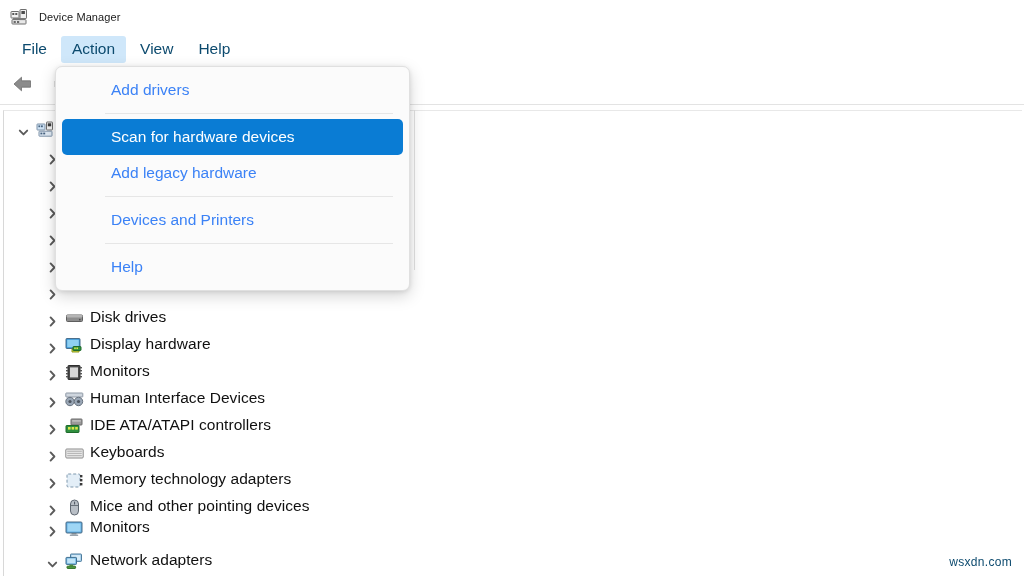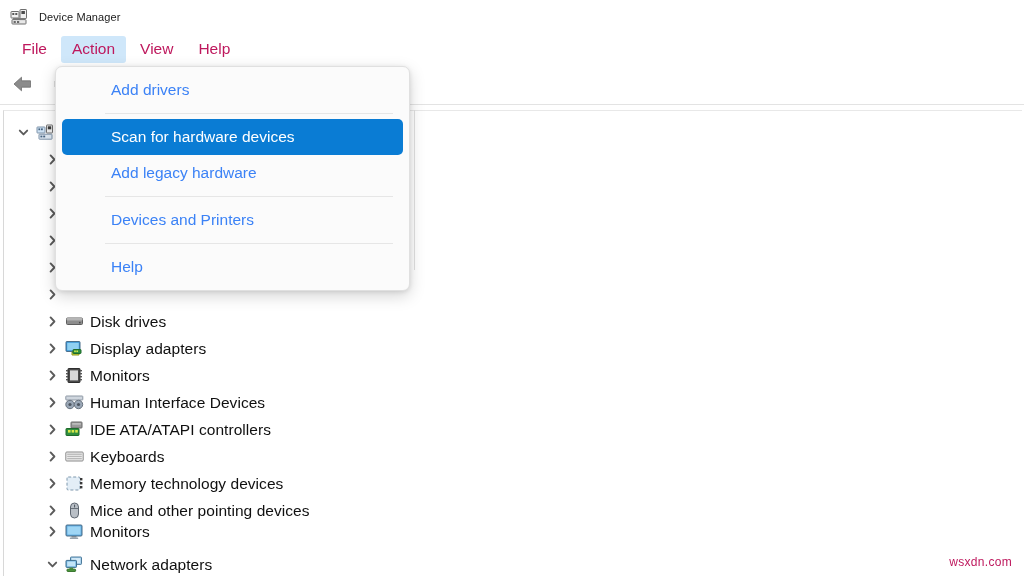--- a/index.html
+++ b/index.html
@@ -42,21 +42,21 @@
   #menubar {
     position: absolute;
     left: 0; top: 34px;
     width: 1024px; height: 31px;
     display: flex;
     align-items: center;
     background: #ffffff;
   }
   .menubar-item {
     font-size: 15.5px;
-    color: #be185d;
+    color: #0c4a6e;
     padding: 4px 11px 5px 11px;
     margin-left: 3px;
     border-radius: 3px;
     line-height: 1.2;
   }
   .menubar-item:first-child { margin-left: 11px; }
   .menubar-item.active {
     background: #cfe7fa;
   }
 
@@ -91,21 +91,21 @@
     background: #ffffff;
     border-left: 1px solid #d8d8d8;
     border-top: 1px solid #e8e8e8;
     overflow: hidden;
   }
   .tree-row {
     position: absolute;
     left: 0;
     height: 27px;
     display: flex;
-    align-items: center;
+    align-items: flex-start;
     white-space: nowrap;
   }
   .twisty {
     width: 22px; height: 27px;
     display: flex;
     align-items: center;
     justify-content: center;
     flex: 0 0 auto;
   }
   .twisty svg { display: block; }
@@ -163,21 +163,21 @@
     height: 1px;
     background: #e6e6e6;
     margin: 5px 16px 5px 49px;
   }
 
   
   #watermark {
     position: absolute;
     right: 12px; bottom: 7px;
     font-size: 12px;
-    color: #be185d;
+    color: #0c4a6e;
     font-family: "Liberation Sans", sans-serif;
     letter-spacing: 0.3px;
   }
 </style>
 </head>
 <body>
 
 <div id="titlebar">
   <div id="app-icon">
     <svg width="20" height="20" viewBox="0 0 20 20">
@@ -319,21 +319,21 @@
       <div class="row-icon">
         <svg width="19" height="17" viewBox="0 0 19 17">
           <rect x="1" y="1.5" width="14" height="10" rx="0.8" fill="#2f8fd4" stroke="#4b6f8c"></rect>
           <rect x="2.2" y="2.7" width="11.6" height="7.6" fill="#8fd0f2"></rect>
           <path d="M7 12 h7 v3 h-7 z" fill="#c9d43c" stroke="#8f9a20"></path>
           <rect x="8" y="9.5" width="8" height="4" rx="0.6" fill="#2f8f3f" stroke="#1e6a2b"></rect>
           <rect x="9.2" y="10.5" width="1.6" height="1.6" fill="#d8e84a"></rect>
           <rect x="11.4" y="10.5" width="1.6" height="1.6" fill="#d8e84a"></rect>
         </svg>
       </div>
-      <div class="row-label">Display adapters</div>
+      <div class="row-label">Display hardware</div>
     </div>
     <div class="tree-row" style="top: 251px; left: 37px;">
       <div class="twisty">
         <svg width="13" height="13" viewBox="0 0 13 13">
           <path d="M4.6 2.4 L8.4 6.5 L4.6 10.6" fill="none" stroke="#5b5b5b" stroke-width="1.9" stroke-linecap="round" stroke-linejoin="round"></path>
         </svg>
       </div>
       <div class="row-icon">
         <svg width="19" height="17" viewBox="0 0 19 17">
           <rect x="3" y="1.5" width="12" height="14" rx="0.6" fill="#4b4b4b" stroke="#2e2e2e"></rect>
@@ -408,21 +408,21 @@
         </svg>
       </div>
       <div class="row-icon">
         <svg width="19" height="17" viewBox="0 0 19 17">
           <rect x="2" y="2" width="13" height="13" rx="1.2" fill="#e3eef7" stroke="#7f98ad" stroke-dasharray="3 2"></rect>
           <rect x="15" y="3" width="2.4" height="2.4" fill="#3a3a3a"></rect>
           <rect x="15" y="7" width="2.4" height="2.4" fill="#3a3a3a"></rect>
           <rect x="15" y="11" width="2.4" height="2.4" fill="#3a3a3a"></rect>
         </svg>
       </div>
-      <div class="row-label">Memory technology devices</div>
+      <div class="row-label">Memory technology adapters</div>
     </div>
     <div class="tree-row" style="top: 386px; left: 37px;">
       <div class="twisty">
         <svg width="13" height="13" viewBox="0 0 13 13">
           <path d="M4.6 2.4 L8.4 6.5 L4.6 10.6" fill="none" stroke="#5b5b5b" stroke-width="1.9" stroke-linecap="round" stroke-linejoin="round"></path>
         </svg>
       </div>
       <div class="row-icon">
         <svg width="19" height="17" viewBox="0 0 19 17">
           <rect x="5.5" y="1" width="8" height="15" rx="4" fill="#b9bfc6" stroke="#5f6771"></rect>

